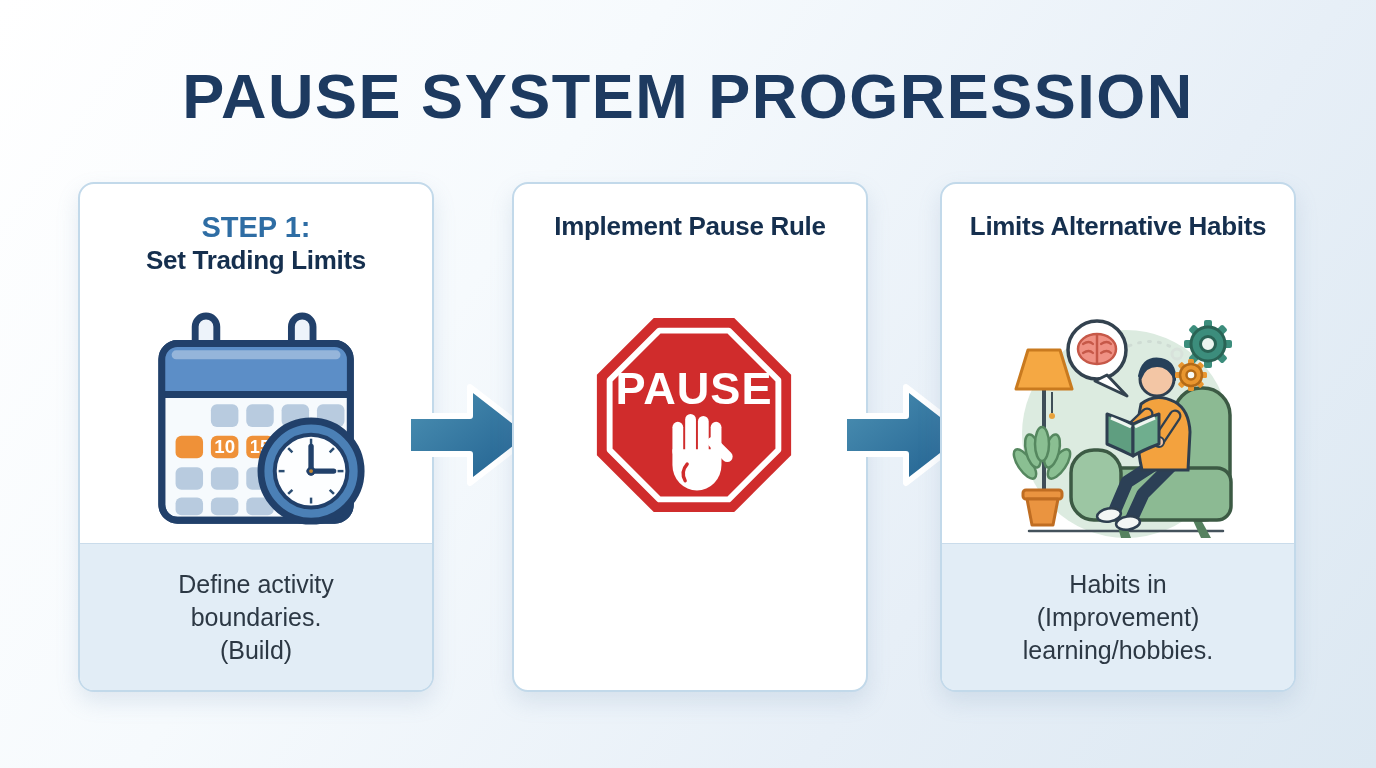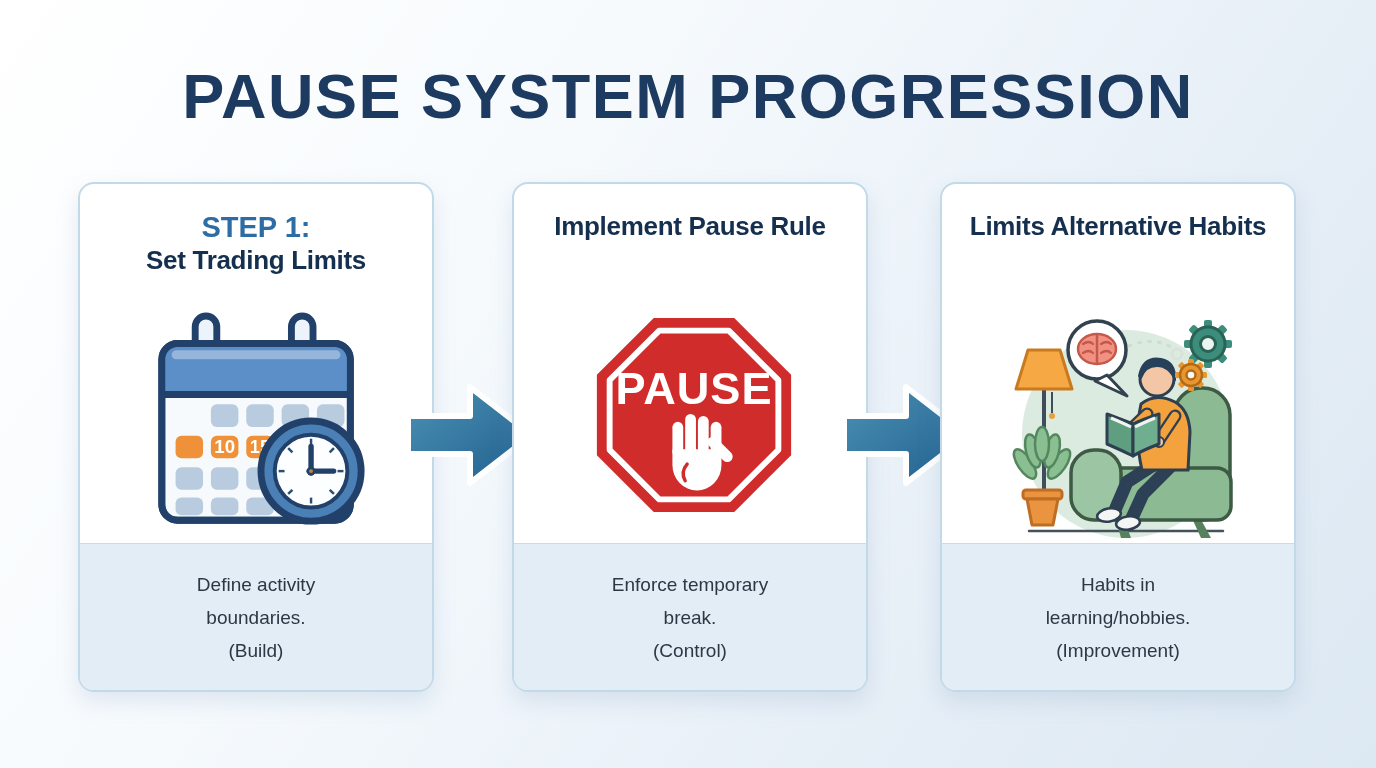--- a/index.html
+++ b/index.html
@@ -19,21 +19,21 @@
   }
   .card-1{left:78px}.card-2{left:512px}.card-3{left:940px}
   .card-header{padding-top:26px;text-align:center;height:92px;}
   .step-label{font-size:29px;font-weight:bold;color:#2e6da4;line-height:34px;}
   .step-heading{font-size:26px;font-weight:bold;color:#152f4e;line-height:33px;letter-spacing:-.3px;}
   .icon-area{margin-top:10px;height:234px;display:flex;justify-content:center;align-items:flex-start;margin-left:8px;}
   .card-footer{
     position:absolute;left:0;right:0;bottom:0;height:146px;
     background:#e2edf6;border-top:1px solid #cadceb;border-radius:0 0 13px 13px;
     display:flex;flex-direction:column;justify-content:center;align-items:center;
-    font-size:19px;line-height:33px;color:#2c3844;text-align:center;
+    font-size:25px;line-height:33px;color:#2c3844;text-align:center;
   }
   .arrow{position:absolute;top:374px;width:130px;height:122px;}
   .arrow-1{left:406px}.arrow-2{left:842px}
   svg text{font-family:"Liberation Sans",sans-serif;}
 </style>
 </head>
 <body>
 
 <div class="title">PAUSE SYSTEM PROGRESSION</div>
 
@@ -128,25 +128,20 @@
       <g fill="#ffffff">
         <rect x="83" y="112" width="11" height="36" rx="5.5"></rect>
         <rect x="96" y="104" width="11" height="44" rx="5.5"></rect>
         <rect x="109" y="106" width="11" height="42" rx="5.5"></rect>
         <rect x="122" y="112" width="11" height="36" rx="5.5"></rect>
         <rect x="126" y="124" width="11" height="32" rx="5.5" transform="rotate(-45 131.5 140)"></rect>
         <path d="M83 140 h50 v16 a25 26 0 0 1 -25 26 a25 26 0 0 1 -25 -26 z"></path>
       </g>
       <path d="M96 172 q-5 -9 2 -17" fill="none" stroke="#d02c2c" stroke-width="3.5" stroke-linecap="round"></path>
     </svg>
-  </div>
-  <div class="card-footer">
-    <span>Enforce temporary</span>
-    <span>break.</span>
-    <span>(Control)</span>
   </div>
 </div>
 
 <svg class="arrow arrow-2" viewBox="0 0 130 122">
   <defs>
     <linearGradient id="ag2" x1="0" y1="0" x2="1" y2="1">
       <stop offset="0" stop-color="#4d92b4"></stop>
         <stop offset="1" stop-color="#1f5e8e"></stop>
     </linearGradient>
   </defs>
@@ -249,16 +244,16 @@
           <rect x="-16" y="-3" width="7" height="6" rx="1.5" transform="rotate(45)"></rect>
           <rect x="9" y="-3" width="7" height="6" rx="1.5" transform="rotate(45)"></rect>
         </g>
         <circle r="11" fill="#e9962f" stroke="#b36a17" stroke-width="2.5"></circle>
         <circle r="4.5" fill="#f7f9f6" stroke="#b36a17" stroke-width="2.5"></circle>
       </g>
     </svg>
   </div>
   <div class="card-footer">
     <span>Habits in</span>
+    <span>(Improvement)</span>
     <span>learning/hobbies.</span>
-    <span>(Improvement)</span>
   </div>
 </div>
 
 </body></html>

